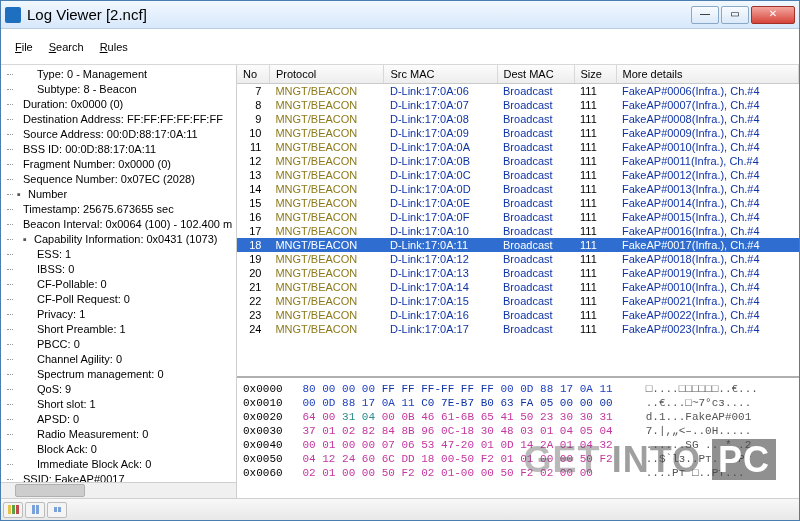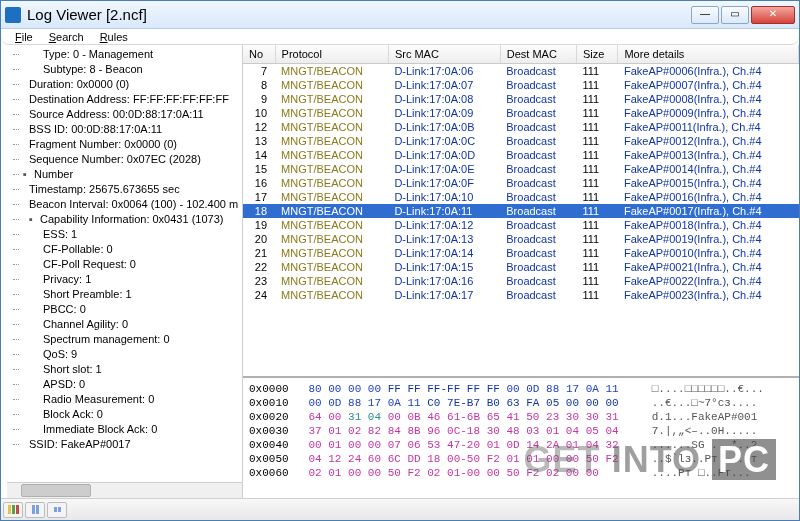--- a/index.html
+++ b/index.html
@@ -4,24 +4,24 @@
 <style>
 * { margin: 0; padding: 0; box-sizing: border-box; }
 body { font-family: "Segoe UI", Tahoma, sans-serif; font-size: 11px; background: #fff; width: 800px; height: 521px; overflow: hidden; position: relative; }
 .window { width: 800px; height: 521px; border: 1px solid #4a7db0; background: #fff; display: flex; flex-direction: column; }
 .titlebar { height: 28px; background: linear-gradient(#f1f7fe,#d8e8fb); display: flex; align-items: center; padding: 0 4px; border-bottom: 1px solid #b9cde1; }
 .titlebar-icon { width: 16px; height: 16px; background:#1e6fbf; margin-right:6px; border-radius:2px; }
 .titlebar-title { flex: 1; color: #000; font-size: 15px; }
 .titlebar-btns { display: flex; gap: 0; }
 .titlebar-btn { width: 28px; height: 18px; border: 1px solid #8aa9c7; background: linear-gradient(#f8fbff,#dbe9f8); text-align: center; line-height: 14px; font-size: 10px; margin-left: 2px; border-radius: 2px; cursor: pointer; }
 .titlebar-btn.close { width: 44px; background: linear-gradient(#f3a7a0,#d6443a); color:#fff; border-color:#a03028; }
-.menubar { height: 16px; display: flex; align-items: center; padding: 0 6px; border-bottom: 1px solid #d8d8d8; border-radius: 9px; }
+.menubar { height: 36px; display: flex; align-items: center; padding: 0 6px; border-bottom: 1px solid #d8d8d8; }
 .menu-item { padding: 2px 8px; cursor: pointer; }
 .menu-item u { text-decoration: underline; }
-.content { flex: 1; display: flex; overflow: hidden; margin-left: 6px; }
+.content { flex: 1; display: flex; overflow: hidden; }
 .left-pane { width: 236px; border-right: 1px solid #cfcfcf; display:flex; flex-direction:column; overflow: hidden; }
 .tree { flex:1; overflow: auto; padding: 2px 0 2px 2px; font-size: 11px; color: #000; line-height: 15px; }
 .tree-row { white-space: nowrap; padding-left: 14px; position: relative; }
 .tree-row::before { content: ""; position: absolute; left: 4px; top: 7px; width: 6px; border-top: 1px dotted #999; }
 .tree-toggle { display:inline-block; width:9px; margin-right:2px; color:#555; cursor:pointer; }
 .ind-1 { padding-left: 20px; }
 .ind-2 { padding-left: 34px; }
 .left-scroll { height: 16px; border-top:1px solid #cfcfcf; background:#f0f0f0; position:relative; }
 .left-scroll-thumb { position:absolute; left:14px; top:1px; width:70px; height:13px; background:#cdcdcd; border:1px solid #b0b0b0; border-radius:2px; }
 .right-pane { flex: 1; display: flex; flex-direction: column; overflow: hidden; justify-content: space-between; }
@@ -80,20 +80,21 @@
           <div class="tree-row ind-1"><span>Destination Address: FF:FF:FF:FF:FF:FF</span></div>
           <div class="tree-row ind-1"><span>Source Address: 00:0D:88:17:0A:11</span></div>
           <div class="tree-row ind-1"><span>BSS ID: 00:0D:88:17:0A:11</span></div>
           <div class="tree-row ind-1"><span>Fragment Number: 0x0000 (0)</span></div>
           <div class="tree-row ind-1"><span>Sequence Number: 0x07EC (2028)</span></div>
           <div class="tree-row ind-0"><span class="tree-toggle">▪</span><span>Number</span></div>
           <div class="tree-row ind-1"><span>Timestamp: 25675.673655 sec</span></div>
           <div class="tree-row ind-1"><span>Beacon Interval: 0x0064 (100) - 102.400 m</span></div>
           <div class="tree-row ind-1"><span class="tree-toggle">▪</span><span>Capability Information: 0x0431 (1073)</span></div>
           <div class="tree-row ind-2"><span>ESS: 1</span></div>
+          <div class="tree-row ind-2"><span>IBSS: 0</span></div>
           <div class="tree-row ind-2"><span>CF-Pollable: 0</span></div>
           <div class="tree-row ind-2"><span>CF-Poll Request: 0</span></div>
           <div class="tree-row ind-2"><span>Privacy: 1</span></div>
           <div class="tree-row ind-2"><span>Short Preamble: 1</span></div>
           <div class="tree-row ind-2"><span>PBCC: 0</span></div>
           <div class="tree-row ind-2"><span>Channel Agility: 0</span></div>
           <div class="tree-row ind-2"><span>Spectrum management: 0</span></div>
           <div class="tree-row ind-2"><span>QoS: 9</span></div>
           <div class="tree-row ind-2"><span>Short slot: 1</span></div>
           <div class="tree-row ind-2"><span>APSD: 0</span></div>
@@ -147,20 +148,28 @@
               </tr>
               <tr>
                 <td class="no">10</td>
                 <td class="proto">MNGT/BEACON</td>
                 <td class="src">D-Link:17:0A:09</td>
                 <td class="dst">Broadcast</td>
                 <td class="size">111</td>
                 <td class="det">FakeAP#0009(Infra.), Ch.#4</td>
               </tr>
               <tr>
+                <td class="no">11</td>
+                <td class="proto">MNGT/BEACON</td>
+                <td class="src">D-Link:17:0A:0A</td>
+                <td class="dst">Broadcast</td>
+                <td class="size">111</td>
+                <td class="det">FakeAP#0010(Infra.), Ch.#4</td>
+              </tr>
+              <tr>
                 <td class="no">12</td>
                 <td class="proto">MNGT/BEACON</td>
                 <td class="src">D-Link:17:0A:0B</td>
                 <td class="dst">Broadcast</td>
                 <td class="size">111</td>
                 <td class="det">FakeAP#0011(Infra.), Ch.#4</td>
               </tr>
               <tr>
                 <td class="no">13</td>
                 <td class="proto">MNGT/BEACON</td>

